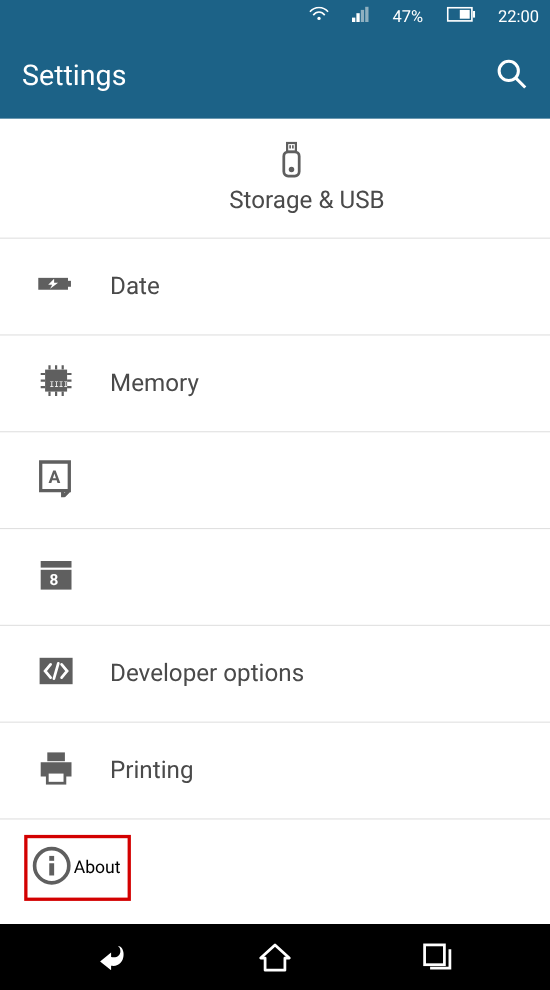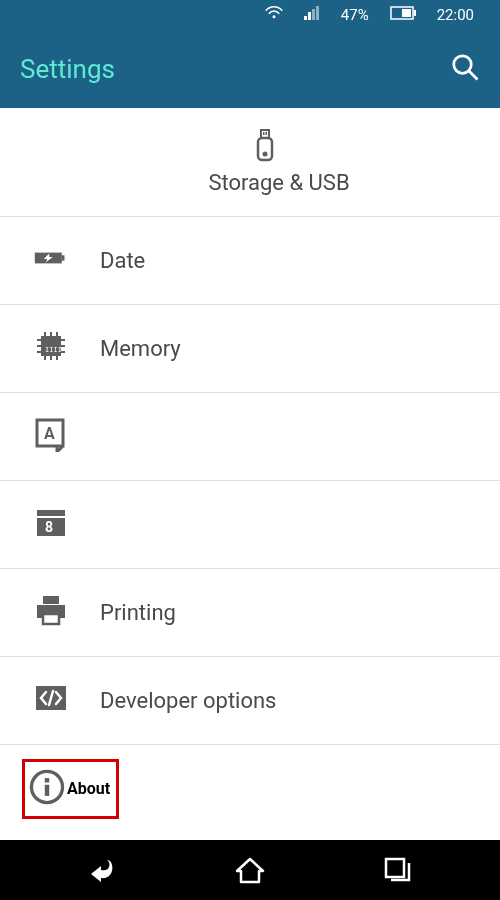--- a/index.html
+++ b/index.html
@@ -4,28 +4,28 @@
 <style>
   * { box-sizing: border-box; margin: 0; padding: 0; }
   html, body { width: 500px; height: 900px; overflow: hidden; font-family: -apple-system, Roboto, "Helvetica Neue", Arial, sans-serif; background: #fff; }
   .status-bar {
     height: 30px;
     background: #1c6287;
     color: #fff;
     display: flex;
     align-items: center;
     justify-content: flex-end;
-    padding: 0 26px;
+    padding: 0 10px;
     font-size: 15px;
     gap: 21px;
   }
   .app-bar {
     height: 78px;
     background: #1c6287;
-    color: #5eead4;
+    color: #ffffff;
     display: flex;
     align-items: center;
     justify-content: space-between;
     padding: 0 20px;
   }
   .app-bar h1 { font-size: 26px; font-weight: 400; }
   .search-icon svg { width: 30px; height: 30px; stroke: #fff; fill: none; stroke-width: 2.2; }
   .list { height: calc(900px - 30px - 78px - 60px); overflow: hidden; background: #fff; }
   .row {
     display: flex;
@@ -48,21 +48,20 @@
     font-size: 22px;
     color: #4a4a4a;
   }
   .highlight {
     border: 3px solid #d30000;
     padding: 2px 6px 2px 2px;
     display: inline-flex;
     align-items: center;
     margin-left: -6px;
     height: 60px;
-    font-weight: bold;
   }
   .row-about { border-top: 1px solid #e0e0e0; height: 88px; display:flex; align-items:center; padding-left:28px;}
   .nav-bar {
     height: 60px;
     background: #000;
     display: flex;
     align-items: center;
     justify-content: space-around;
     padding: 0 30px;
   }
@@ -176,36 +175,36 @@
           <rect x="4" y="6" width="28" height="6" fill="#5f5f5f"></rect>
           <rect x="4" y="14" width="28" height="18" fill="#5f5f5f"></rect>
           <text x="12" y="28" font-size="14" font-weight="bold" fill="#fff">8</text>
         </svg>
     </span>
   </div>
 
   <div class="row">
     <span class="icon">
       <svg viewBox="0 0 36 36">
+          <rect x="3" y="6" width="30" height="24" fill="#5f5f5f"></rect>
+          <path d="M13 12 L8 18 L13 24 M23 12 L28 18 L23 24 M20 11 L16 25" stroke="#fff" stroke-width="2.5" fill="none" stroke-linecap="round"></path>
+        </svg>
+    </span>
+    <span class="label">Developer options</span>
+  </div>
+
+  <div class="row">
+    <span class="icon">
+      <svg viewBox="0 0 36 36">
           <rect x="10" y="4" width="16" height="8" fill="#5f5f5f"></rect>
           <path d="M4 13 L32 13 L32 26 L26 26 L26 22 L10 22 L10 26 L4 26 Z" fill="#5f5f5f"></path>
           <rect x="10" y="22" width="16" height="10" fill="none" stroke="#5f5f5f" stroke-width="2.5"></rect>
         </svg>
     </span>
     <span class="label">Printing</span>
-  </div>
-
-  <div class="row">
-    <span class="icon">
-      <svg viewBox="0 0 36 36">
-          <rect x="3" y="6" width="30" height="24" fill="#5f5f5f"></rect>
-          <path d="M13 12 L8 18 L13 24 M23 12 L28 18 L23 24 M20 11 L16 25" stroke="#fff" stroke-width="2.5" fill="none" stroke-linecap="round"></path>
-        </svg>
-    </span>
-    <span class="label">Developer options</span>
   </div>
 
   <div class="row-about">
     <span class="highlight">
       <span class="icon icon-about">
         <svg viewBox="0 0 36 36">
             <circle cx="18" cy="18" r="14" fill="none" stroke="#5f5f5f" stroke-width="3"></circle>
             <rect x="16" y="10" width="4" height="4" fill="#5f5f5f"></rect>
             <rect x="16" y="16" width="4" height="10" fill="#5f5f5f"></rect>
           </svg>

